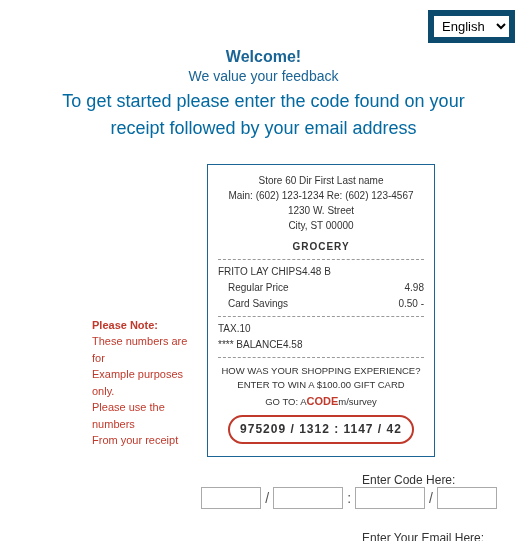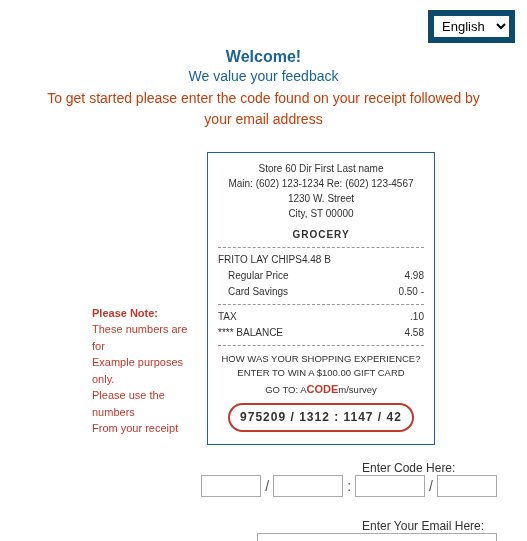--- a/index.html
+++ b/index.html
@@ -40,22 +40,22 @@
       font-size: 16px;
       font-weight: bold;
       margin-bottom: 2px;
     }
     .welcome-subtitle {
       color: #1a6496;
       font-size: 14px;
       margin-bottom: 4px;
     }
     .welcome-instructions {
-      color: #c2410c;
-      font-size: 14px;
+      color: #0369a1;
+      font-size: 18px;
       max-width: 450px;
       margin: 0 auto;
       line-height: 1.5;
     }
 
     
     .receipt-container {
       display: flex;
       justify-content: center;
       margin: 12px auto 0;
@@ -109,22 +109,20 @@
       justify-content: space-between;
       padding-left: 10px;
     }
     .receipt-box .divider {
       border: none;
       border-top: 1px dashed #999;
       margin: 4px 0;
     }
     .receipt-box .tax-row {
       display: flex;
-      justify-content: space-between;
-      gap: 38px;
     }
     .receipt-box .feedback-text {
       text-align: center;
       font-size: 9.5px;
       margin-top: 6px;
       line-height: 1.5;
     }
     .receipt-box .code-highlight {
       color: #c0392b;
       font-weight: bold;

